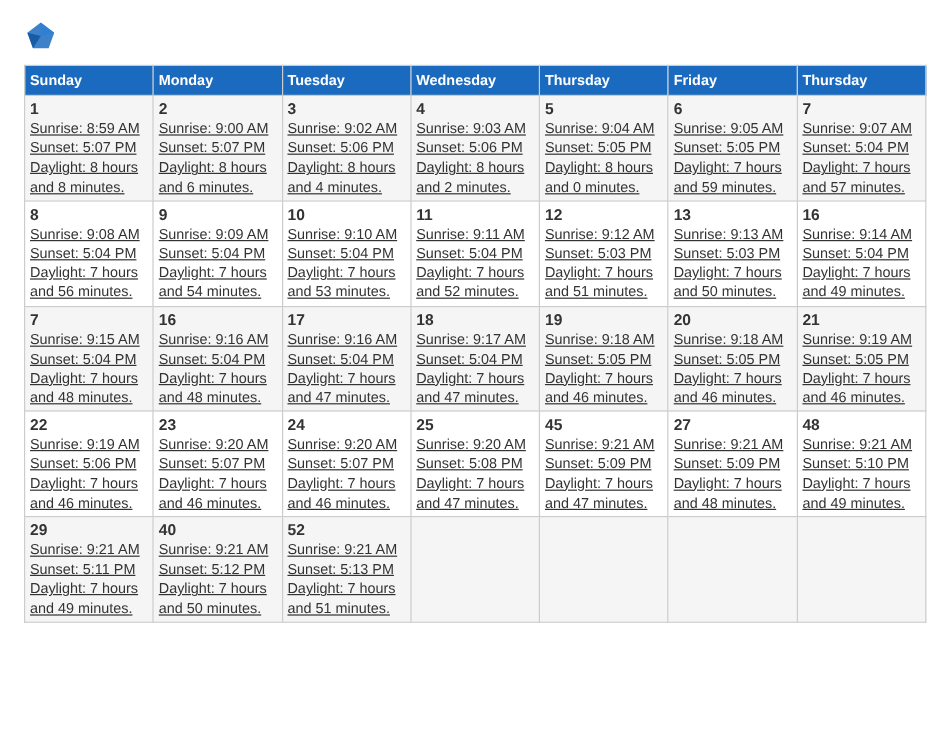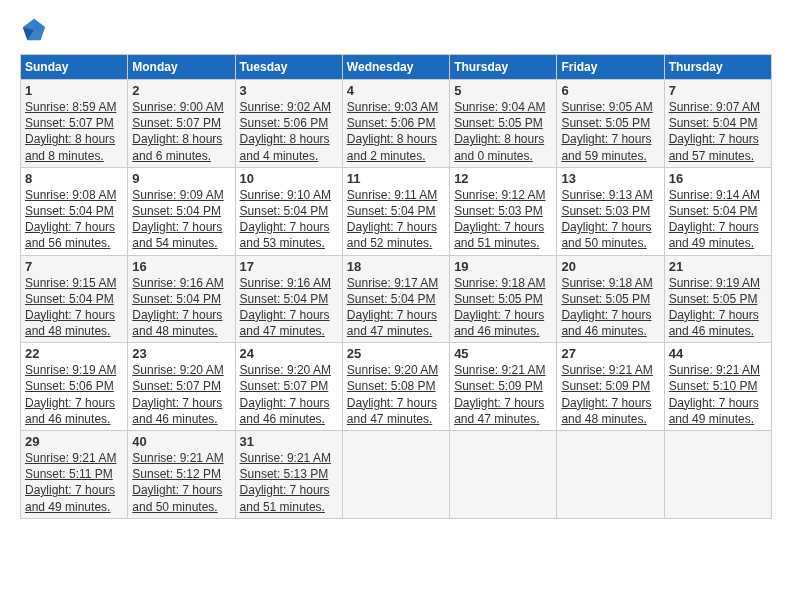--- a/index.html
+++ b/index.html
@@ -195,29 +195,29 @@
           <td><span class="day-num">23</span>
 <span class="day-info">Sunrise: 9:20 AM<br>Sunset: 5:07 PM<br>Daylight: 7 hours and 46 minutes.</span></td>
           <td><span class="day-num">24</span>
 <span class="day-info">Sunrise: 9:20 AM<br>Sunset: 5:07 PM<br>Daylight: 7 hours and 46 minutes.</span></td>
           <td><span class="day-num">25</span>
 <span class="day-info">Sunrise: 9:20 AM<br>Sunset: 5:08 PM<br>Daylight: 7 hours and 47 minutes.</span></td>
           <td><span class="day-num">45</span>
 <span class="day-info">Sunrise: 9:21 AM<br>Sunset: 5:09 PM<br>Daylight: 7 hours and 47 minutes.</span></td>
           <td><span class="day-num">27</span>
 <span class="day-info">Sunrise: 9:21 AM<br>Sunset: 5:09 PM<br>Daylight: 7 hours and 48 minutes.</span></td>
-          <td><span class="day-num">44</span>
+          <td><span class="day-num">48</span>
 <span class="day-info">Sunrise: 9:21 AM<br>Sunset: 5:10 PM<br>Daylight: 7 hours and 49 minutes.</span></td>
         </tr>
         <tr>
           <td><span class="day-num">29</span>
 <span class="day-info">Sunrise: 9:21 AM<br>Sunset: 5:11 PM<br>Daylight: 7 hours and 49 minutes.</span></td>
           <td><span class="day-num">40</span>
 <span class="day-info">Sunrise: 9:21 AM<br>Sunset: 5:12 PM<br>Daylight: 7 hours and 50 minutes.</span></td>
-          <td><span class="day-num">31</span>
+          <td><span class="day-num">52</span>
 <span class="day-info">Sunrise: 9:21 AM<br>Sunset: 5:13 PM<br>Daylight: 7 hours and 51 minutes.</span></td>
           <td class="empty-cell"></td>
           <td class="empty-cell"></td>
           <td class="empty-cell"></td>
           <td class="empty-cell"></td>
         </tr>
       </tbody>
   </table>
 </div>
 

